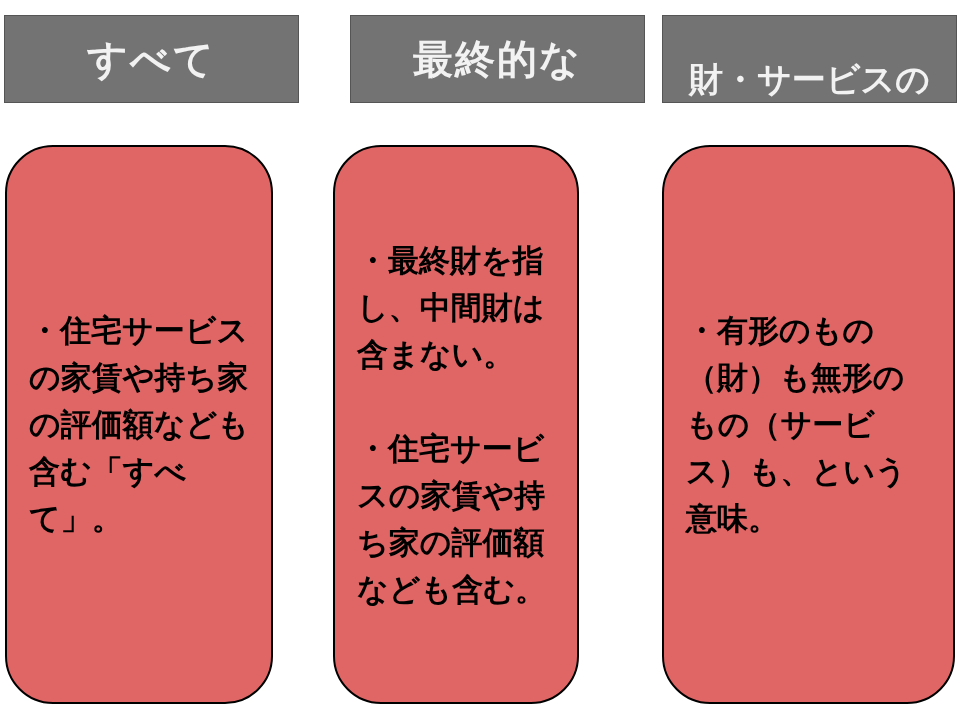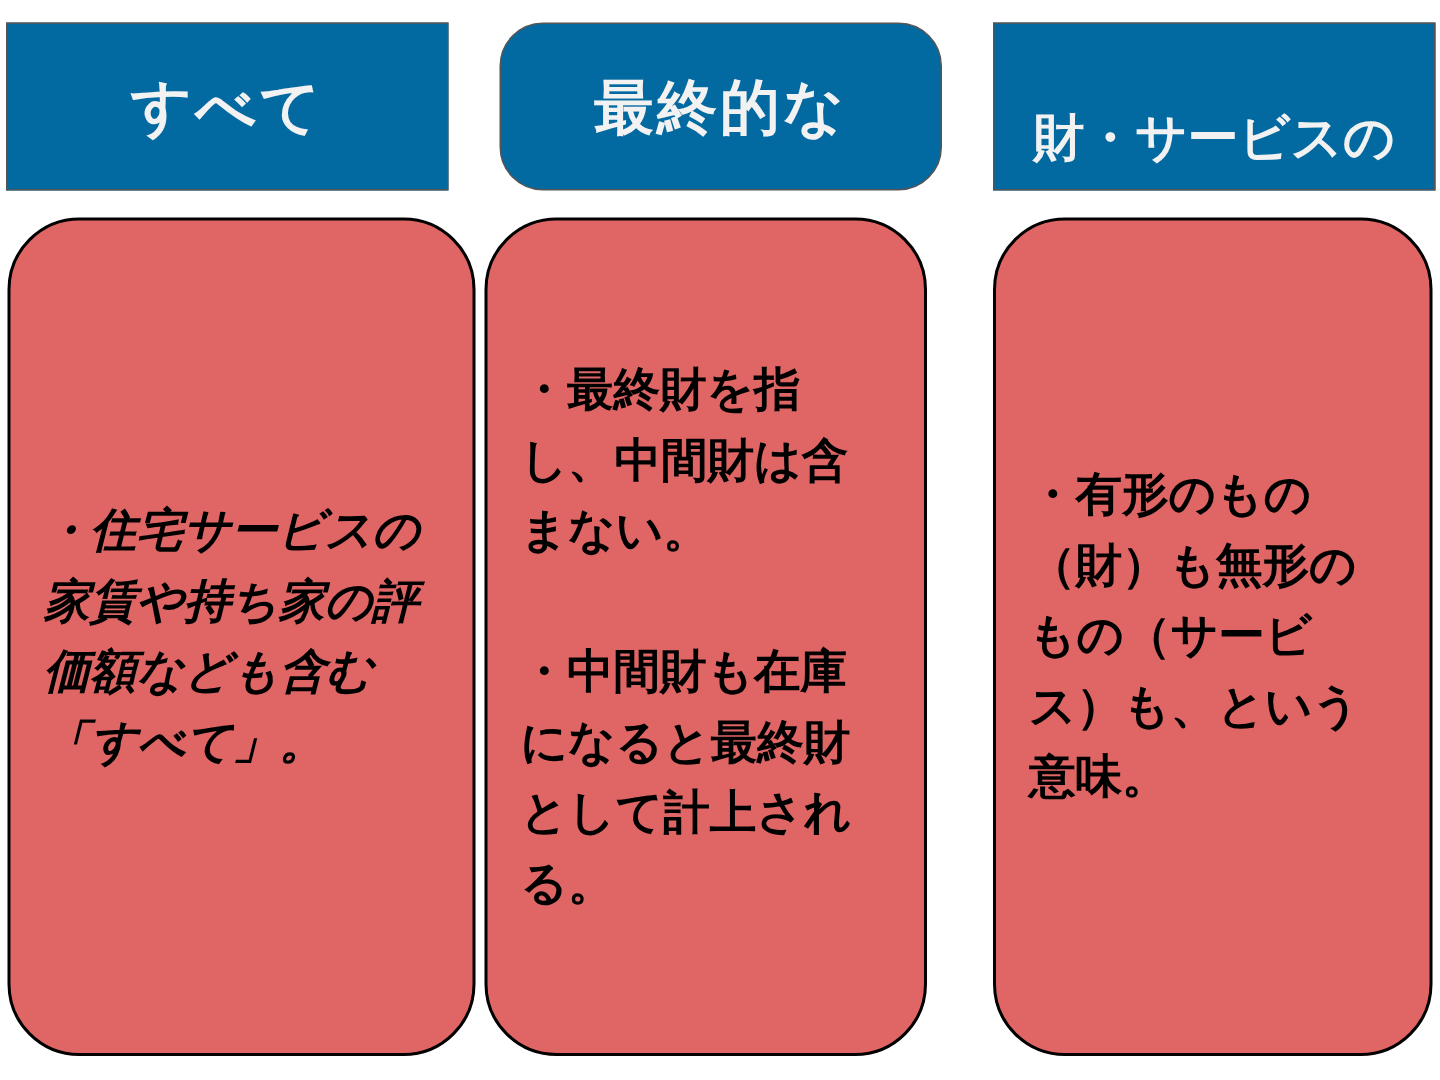--- a/index.html
+++ b/index.html
@@ -10,54 +10,54 @@
       background: #ffffff;
       overflow: hidden;
     }
     body {
       position: relative;
       font-family: "DejaVu Sans", "Liberation Sans", sans-serif;
     }
     .header {
       position: absolute;
       top: 15px;
-      height: 112px;
-      background: #0369a1;
+      height: 88px;
+      background: #737373;
       color: #f2f2f2;
       display: flex;
       align-items: center;
       justify-content: center;
       font-weight: bold;
       box-sizing: border-box;
       border: 1px solid #555;
     }
     .header span {
       font-size: 40px;
       letter-spacing: 2px;
     }
     .header.h3 span { font-size: 34px; letter-spacing: 0px; margin-top: 41px; }
     .h1 { left: 4px; width: 295px; }
-    .h2 { left: 333px; width: 295px; border-radius: 29px; }
+    .h2 { left: 350px; width: 295px; }
     .h3 { left: 662px; width: 295px; }
 
     .card {
       position: absolute;
       top: 145px;
       height: 559px;
       background: #E06666;
       border: 2px solid #000000;
       border-radius: 48px;
       box-sizing: border-box;
       display: flex;
       flex-direction: column;
       justify-content: center;
       padding: 0 20px 0 22px;
     }
-    .c1 { left: 5px; width: 312px; font-style: italic; }
-    .c2 { left: 323px; width: 295px; }
+    .c1 { left: 5px; width: 268px; }
+    .c2 { left: 333px; width: 246px; font-family: Liberation Serif, serif; }
     .c3 { left: 662px; width: 293px; }
 
     .card p {
       margin: 0;
       color: #000000;
       font-weight: bold;
       font-size: 31px;
       line-height: 47px;
       word-break: break-all;
     }
@@ -75,18 +75,18 @@
 <div class="header h3">
   <span>財・サービスの</span>
 </div>
 
 <div class="card c1">
   <p>・住宅サービスの家賃や持ち家の評価額なども含む「すべて」。</p>
 </div>
 
 <div class="card c2">
   <p>・最終財を指し、中間財は含まない。</p>
-  <p>・中間財も在庫になると最終財として計上される。</p>
+  <p>・住宅サービスの家賃や持ち家の評価額なども含む。</p>
 </div>
 
 <div class="card c3">
   <p>・有形のもの（財）も無形のもの（サービス）も、という意味。</p>
 </div>
 
 </body></html>

